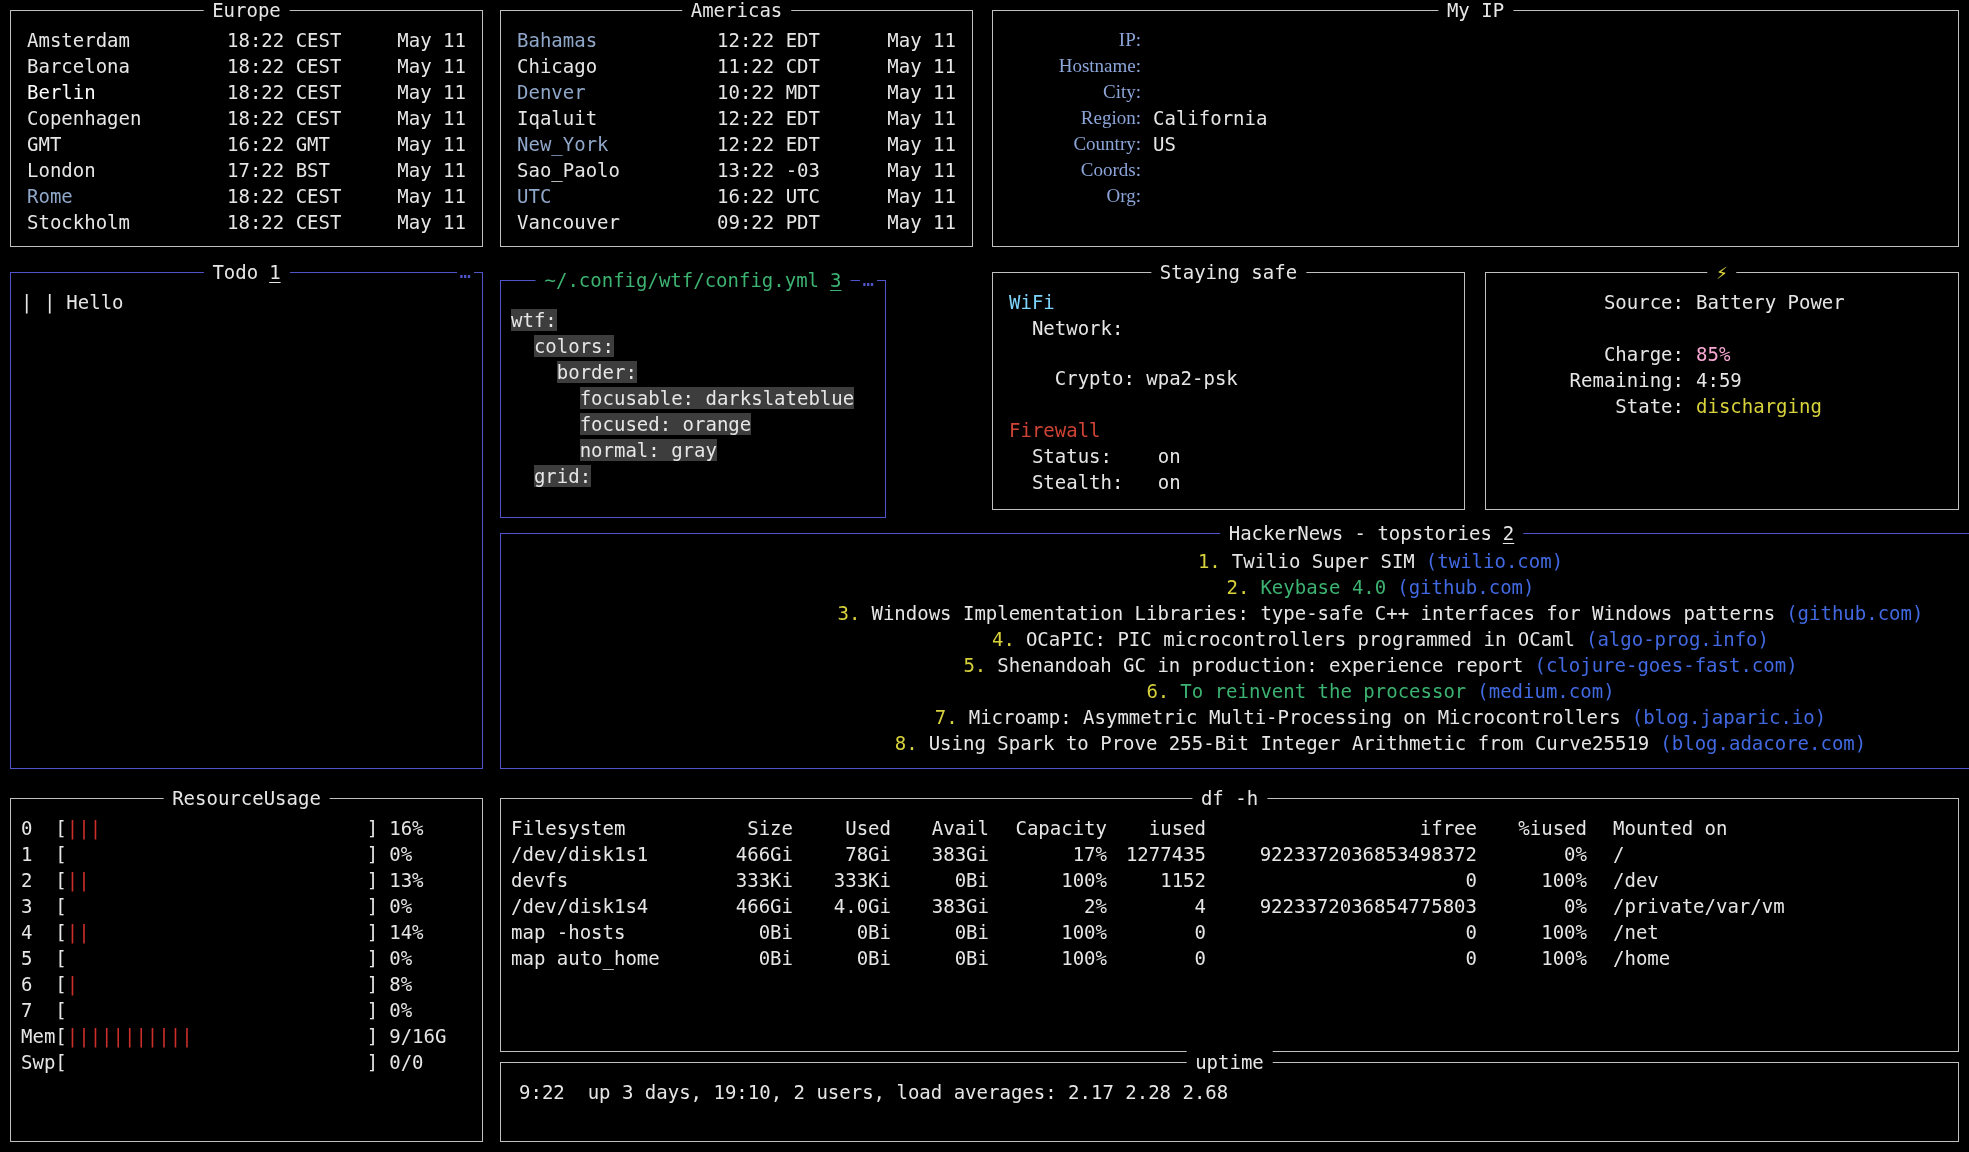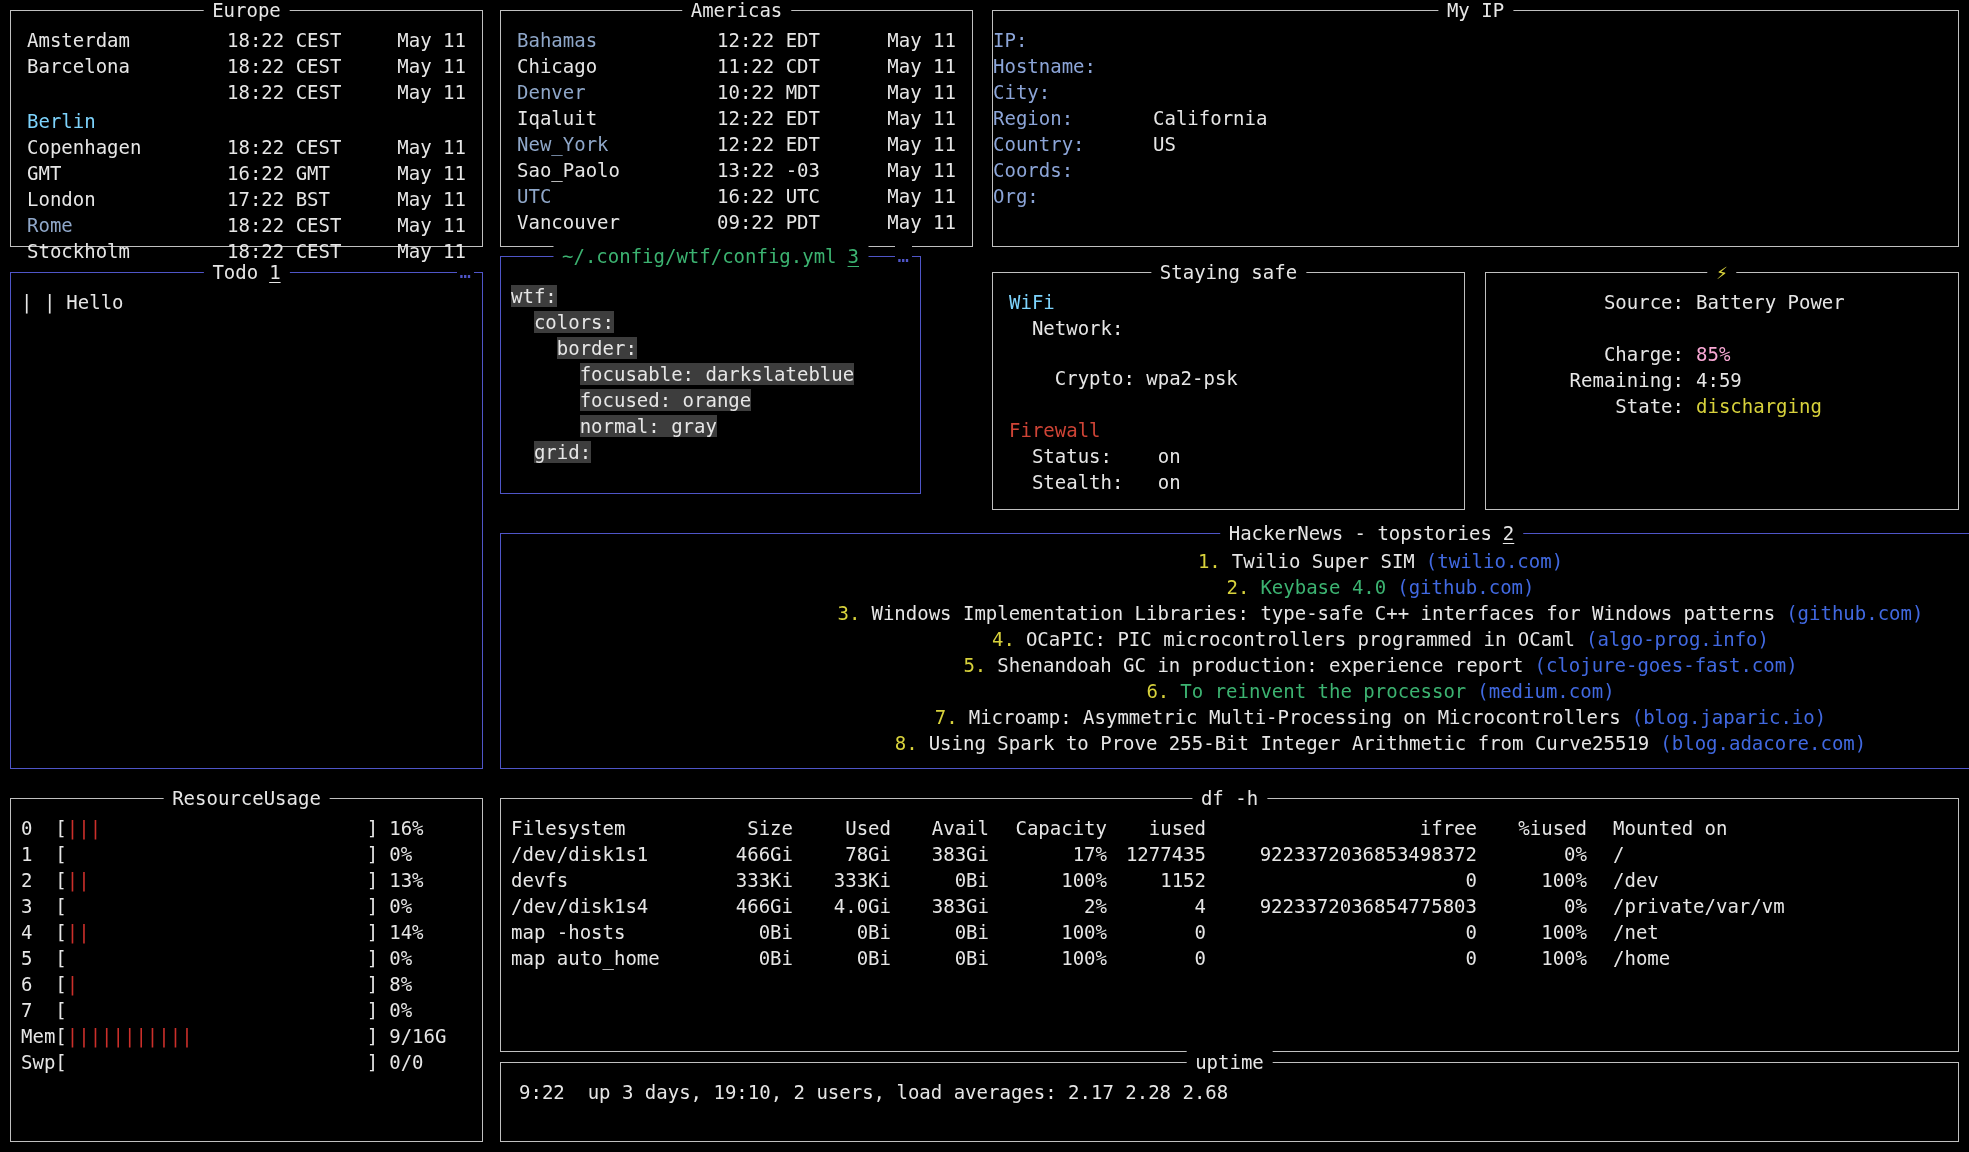--- a/index.html
+++ b/index.html
@@ -21,21 +21,21 @@
   .body { padding-top:16px; }
 
   
   .clock-row { display:flex; padding:0 16px; }
   .clock-city { width:200px; white-space:pre; }
   .clock-time { width:156px; white-space:pre; }
   .clock-date { margin-left:auto; white-space:pre; }
 
   
   .ip-row { display:flex; min-height:26px; }
-  .ip-label { width:148px; color:var(--label_blue,#8ca5d8); white-space:pre; }
+  .ip-label { width:148px; text-align:right; color:var(--label_blue,#8ca5d8); white-space:pre;font-family:Liberation Serif, serif; }
   .ip-value { margin-left:12px; white-space:pre; }
 
   
   .todo-item { padding-left:10px; white-space:pre; }
   .todo-check { margin-right:11px; }
 
   
   .title-green { color:var(--title_green,#3cb371); }
   .cfg-body { padding-top:26px; }
   .cfg-line { padding-left:10px; white-space:pre; min-height:26px; }
@@ -80,21 +80,21 @@
         <span class="clock-city" style="color: rgb(230, 230, 230);">Amsterdam</span>
         <span class="clock-time">18:22 CEST</span>
         <span class="clock-date">May 11</span>
       </div>
     <div class="clock-row">
         <span class="clock-city" style="color: rgb(230, 230, 230);">Barcelona</span>
         <span class="clock-time">18:22 CEST</span>
         <span class="clock-date">May 11</span>
       </div>
     <div class="clock-row">
-        <span class="clock-city" style="color: #7dd3fc; margin-top: 29px;">Berlin</span>
+        <span class="clock-city" style="color: #ffffff;">Berlin</span>
         <span class="clock-time">18:22 CEST</span>
         <span class="clock-date">May 11</span>
       </div>
     <div class="clock-row">
         <span class="clock-city" style="color: rgb(230, 230, 230);">Copenhagen</span>
         <span class="clock-time">18:22 CEST</span>
         <span class="clock-date">May 11</span>
       </div>
     <div class="clock-row">
         <span class="clock-city" style="color: rgb(230, 230, 230);">GMT</span>
@@ -200,21 +200,21 @@
 </div>
 
 <div class="panel focusable" style="left:10px;top:272px;width:473px;height:497px;">
   <div class="panel-title"><span>Todo</span><span class="t-short underline">1</span></div>
   <div class="panel-ellipsis">…</div>
   <div class="body">
     <div class="todo-item"><span class="todo-check">| |</span><span>Hello</span></div>
   </div>
 </div>
 
-<div class="panel focusable" style="left:500px;top:256px;width:421px;height:238px;">
+<div class="panel focusable" style="left:500px;top:280px;width:386px;height:238px;">
   <div class="panel-title title-green"><span>~/.config/wtf/config.yml</span><span class="t-short underline">3</span></div>
   <div class="panel-ellipsis">…</div>
   <div class="body cfg-body">
     <div class="cfg-line"><span></span><span class="cfg-text">wtf:</span></div>
     <div class="cfg-line"><span>  </span><span class="cfg-text">colors:</span></div>
     <div class="cfg-line"><span>    </span><span class="cfg-text">border:</span></div>
     <div class="cfg-line"><span>      </span><span class="cfg-text">focusable: darkslateblue</span></div>
     <div class="cfg-line"><span>      </span><span class="cfg-text">focused: orange</span></div>
     <div class="cfg-line"><span>      </span><span class="cfg-text">normal: gray</span></div>
     <div class="cfg-line"><span>  </span><span class="cfg-text">grid:</span></div>

